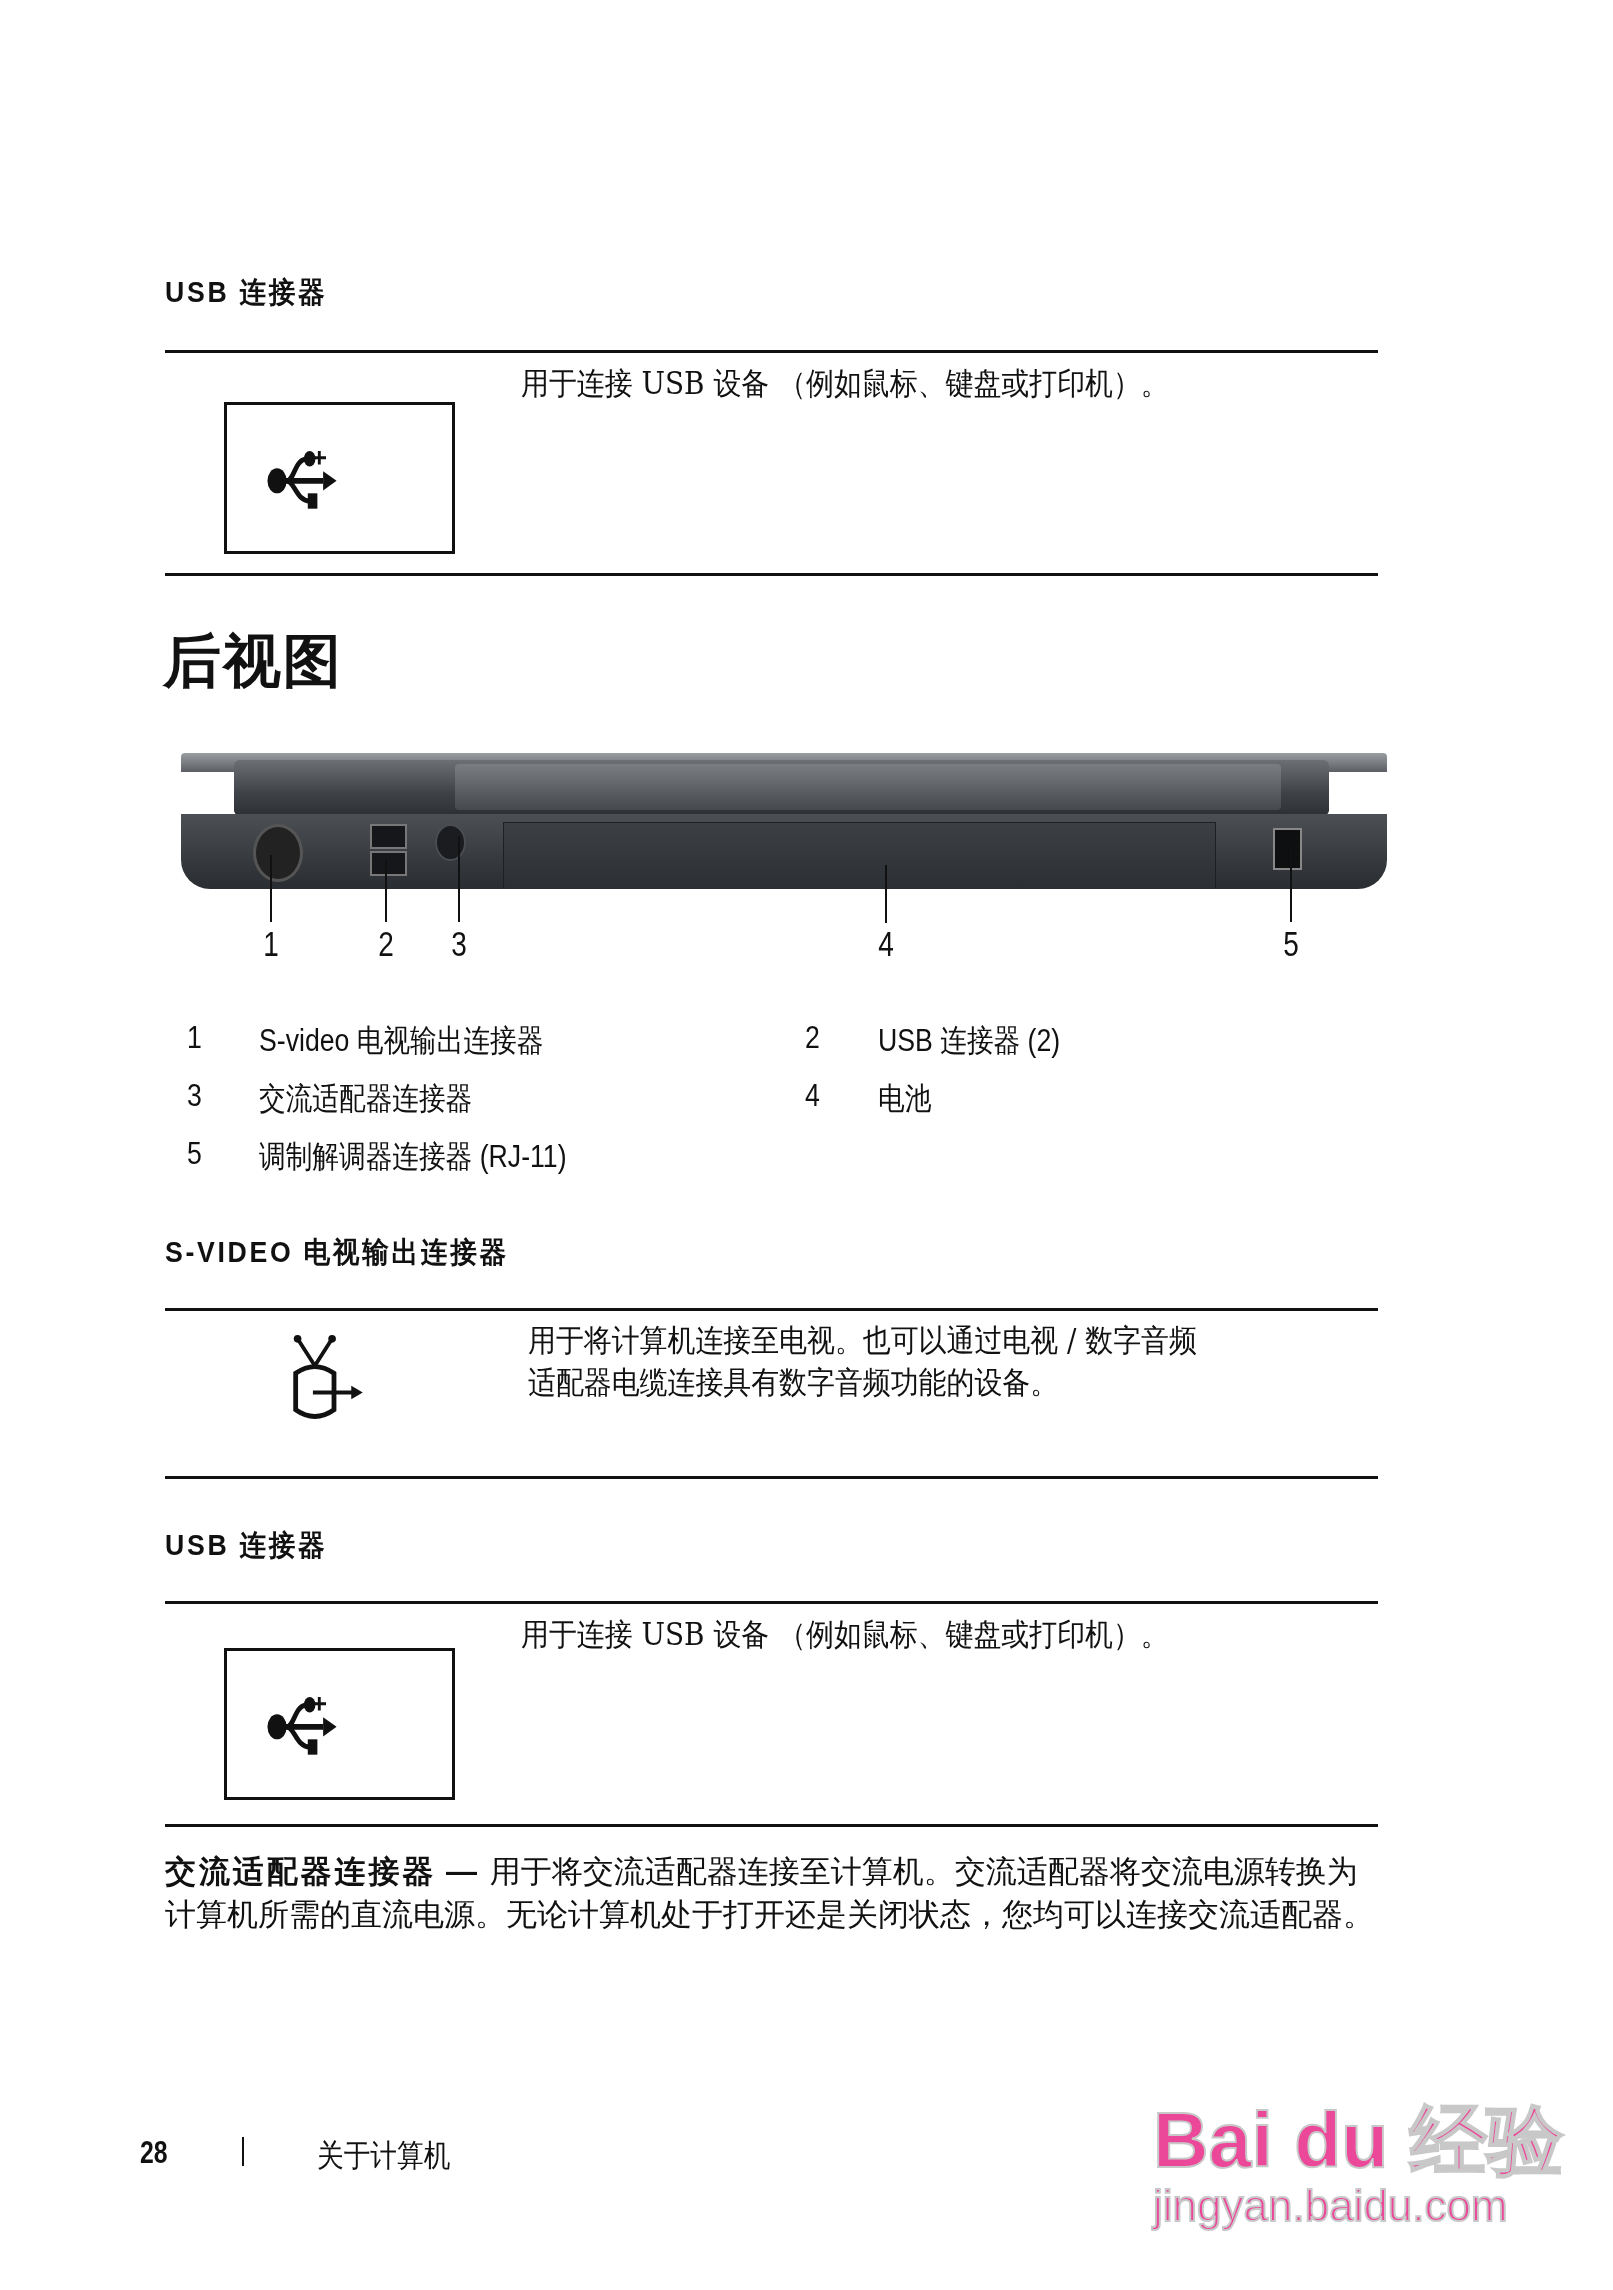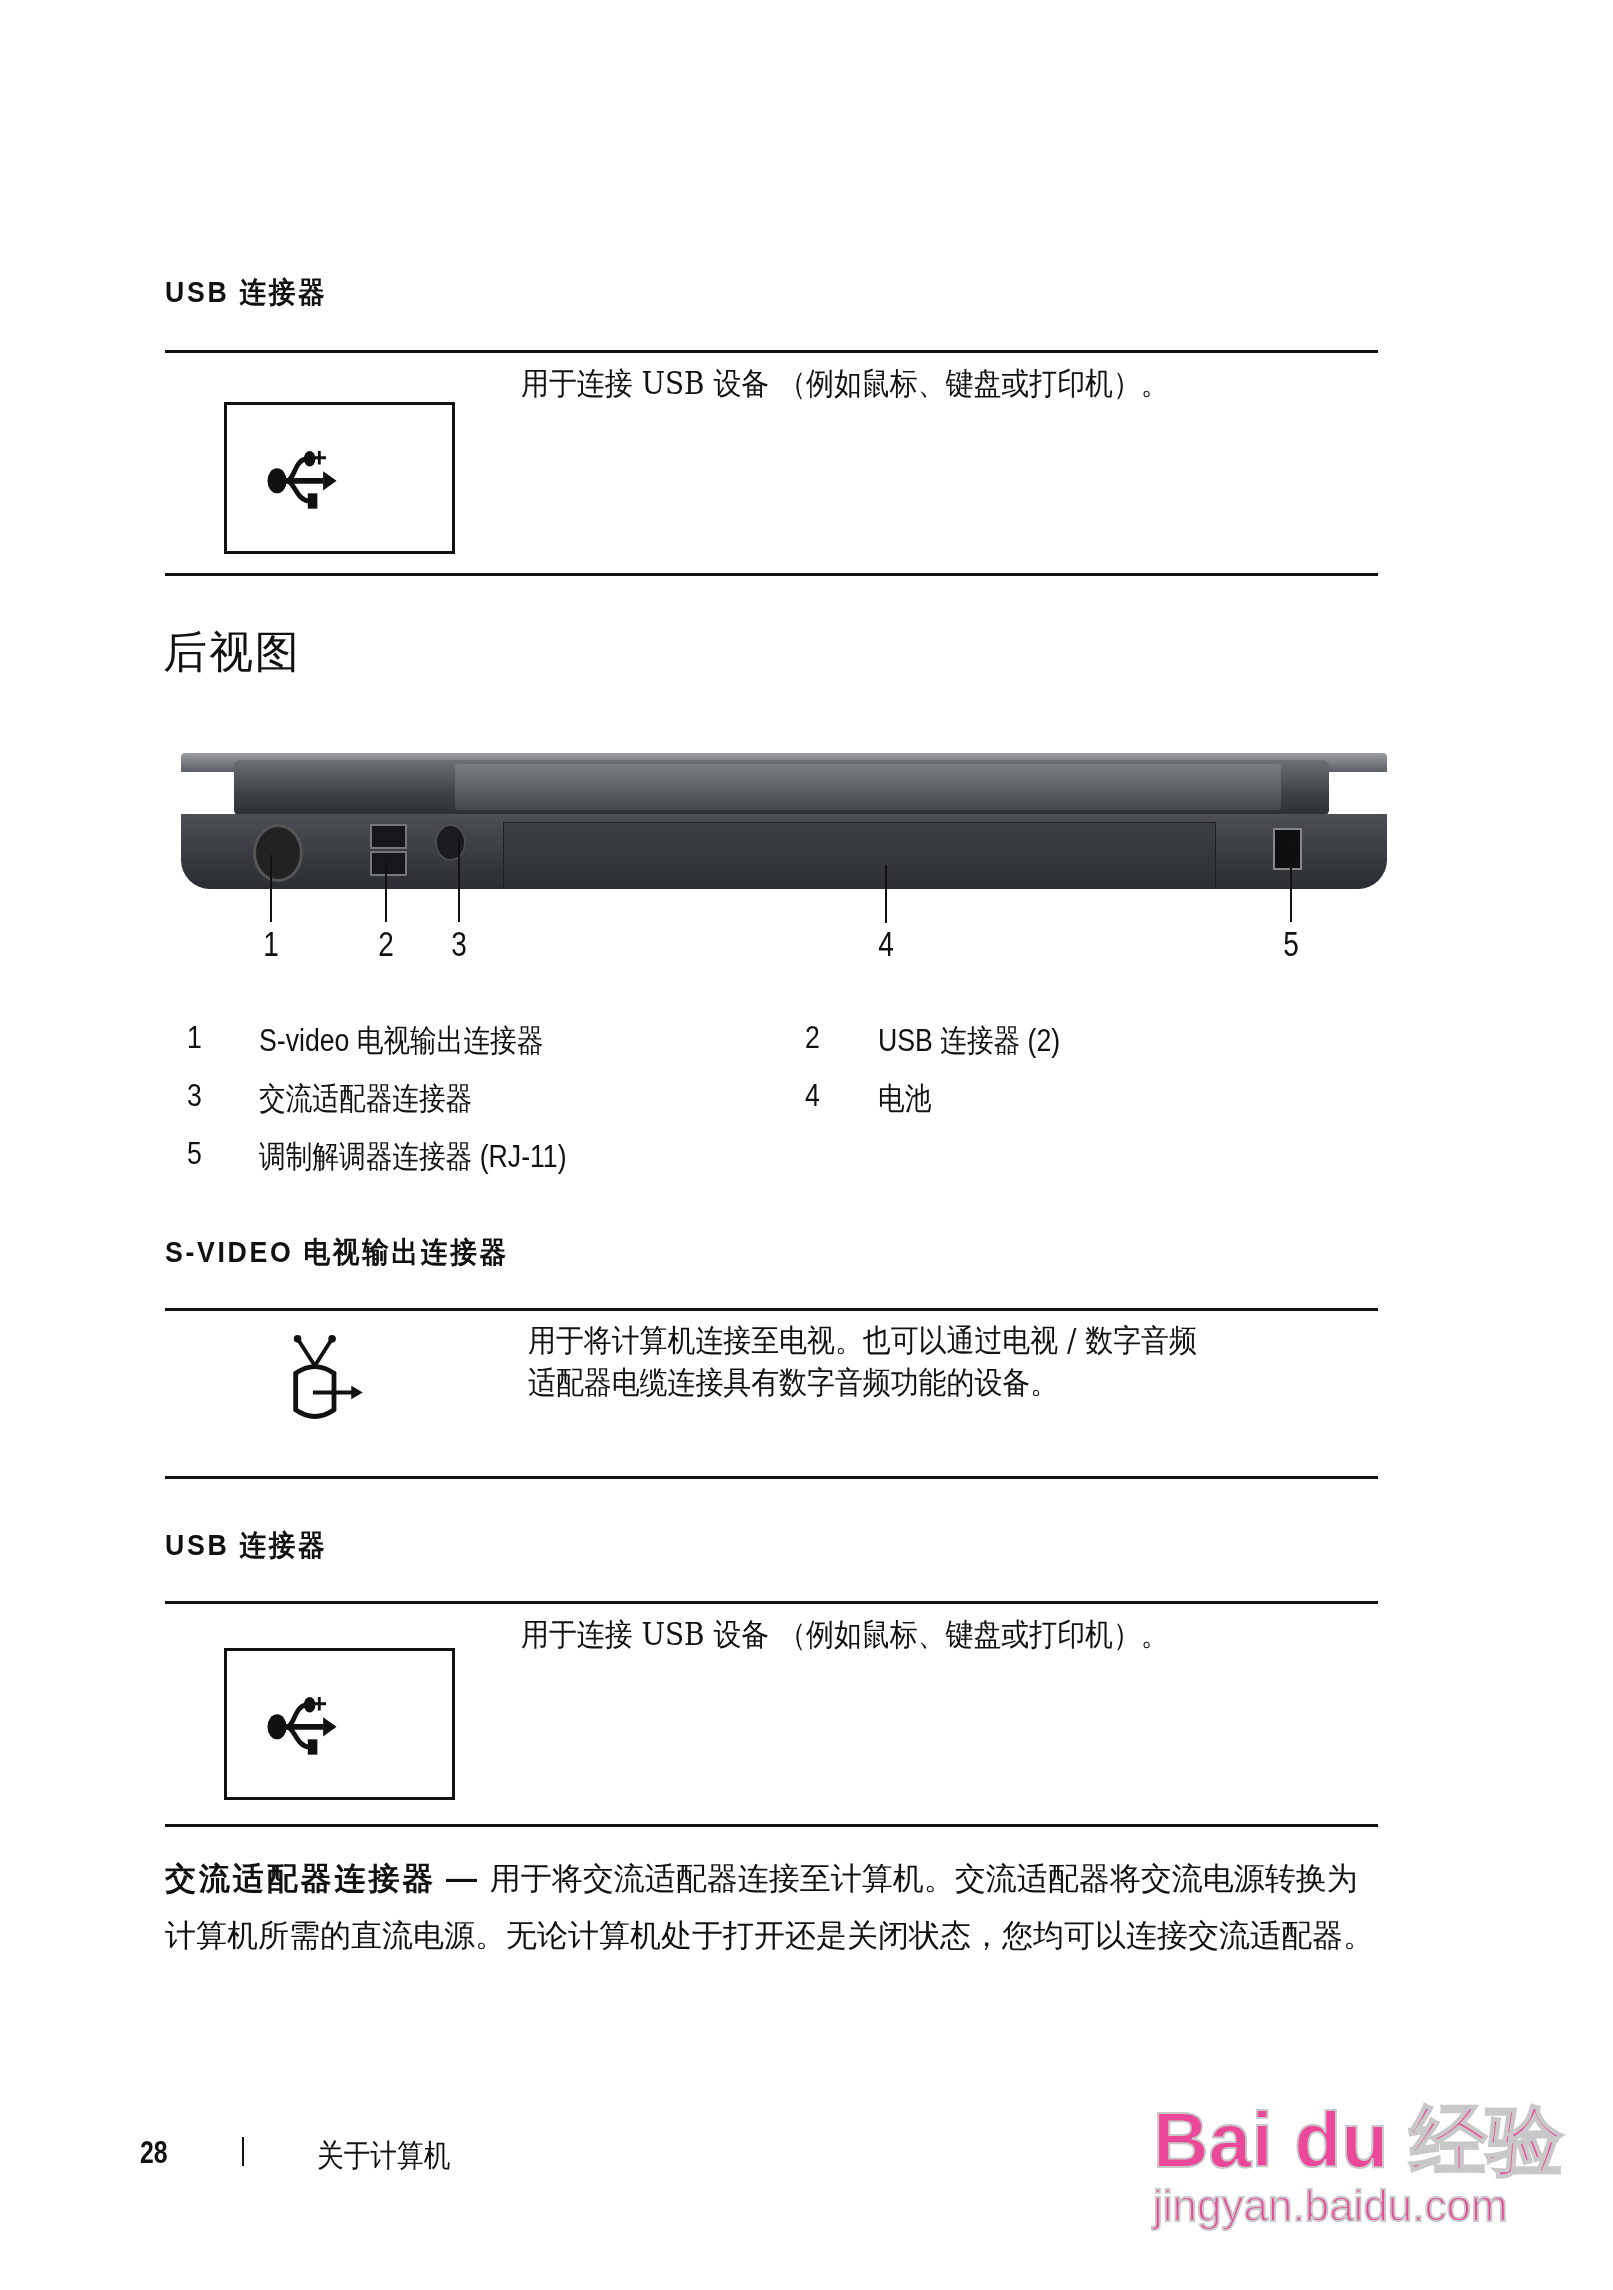--- a/index.html
+++ b/index.html
@@ -1,31 +1,31 @@
 <!DOCTYPE html>
 <html><head>
 <meta charset="utf-8">
 <style>
   html, body { margin:0; padding:0; background:#ffffff; }
   body { width:1614px; height:2290px; position:relative; overflow:hidden;
          font-family:"DejaVu Serif","Liberation Serif",serif; color:#111; }
   .abs { position:absolute; }
   .h3 { font-family:"Liberation Sans","DejaVu Sans",sans-serif; font-weight:bold;
         font-size:29px; letter-spacing:2.9px; transform:scaleX(0.92); transform-origin:left; }
-  .h1 { font-family:"Liberation Sans","DejaVu Sans",sans-serif; font-weight:normal;
-        font-size:44px; letter-spacing:1.9px; }
+  .h1 { font-family:"Liberation Sans","DejaVu Sans",sans-serif; font-weight:bold;
+        font-size:58px; letter-spacing:1.9px; }
   .rule { height:2.9px; background:#111; left:165px; width:1213px; }
   .iconbox { border:3.8px solid #111; box-sizing:border-box; width:231px; height:152px; }
   .desc { font-size:31px; line-height:44px; transform:scaleX(0.9); transform-origin:left; }
   .legend { font-family:"Liberation Sans","DejaVu Sans",sans-serif; font-size:31px;
             transform:scaleX(0.86); transform-origin:left; }
   .callout-num { font-family:"Liberation Sans","DejaVu Sans",sans-serif; font-size:35px;
                  width:38px; text-align:center; transform:scaleX(0.8); }
   .callout-line { width:1.9px; background:#111; }
-  .para { font-size:31px; line-height:56px; width:1213px; }
+  .para { font-size:31px; line-height:43px; width:1213px; }
   .para b { font-family:"Liberation Sans","DejaVu Sans",sans-serif; letter-spacing:2.9px; }
   .footer { font-family:"Liberation Sans","DejaVu Sans",sans-serif; font-size:31px; }
   .watermark { color:#ec4899; font-family:"Liberation Sans","DejaVu Sans",sans-serif;
                -webkit-text-stroke:1.9px #c8c8c8; }
 </style>
 </head>
 <body>
 
 <div class="abs h3" style="left:165px; top:273px;">USB 连接器</div>
 <div class="abs rule" style="top:350px;"></div>

